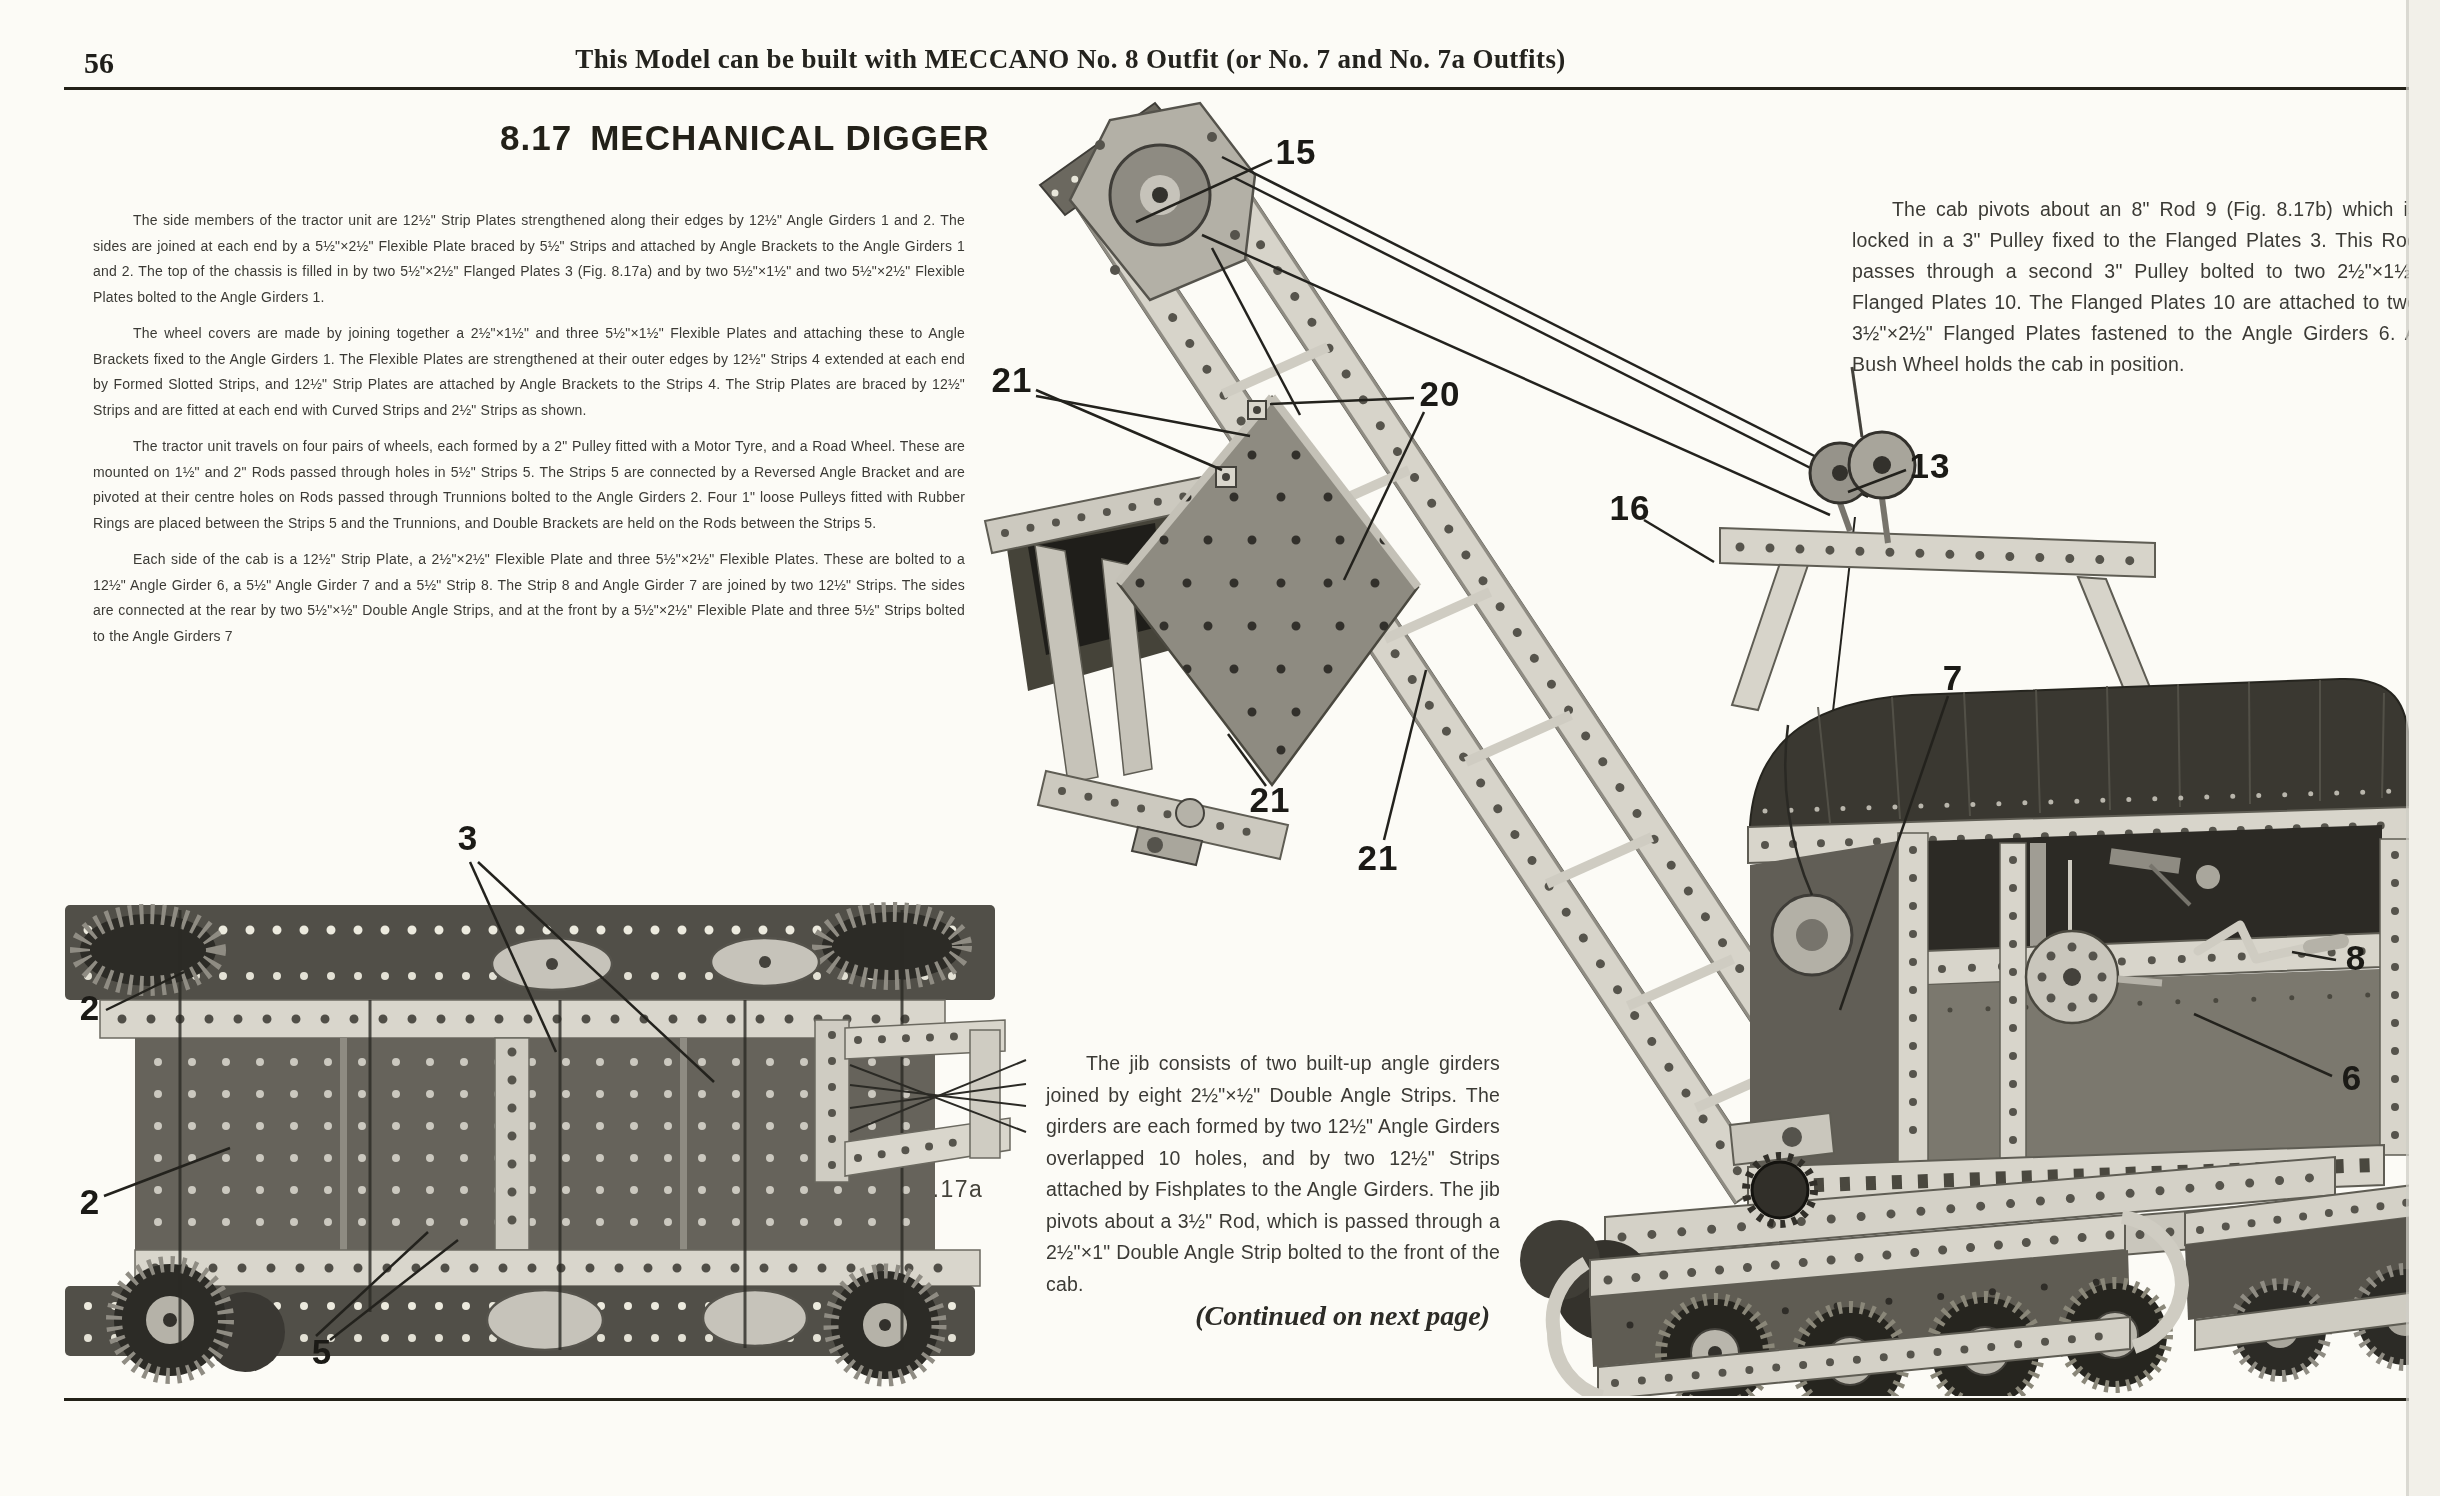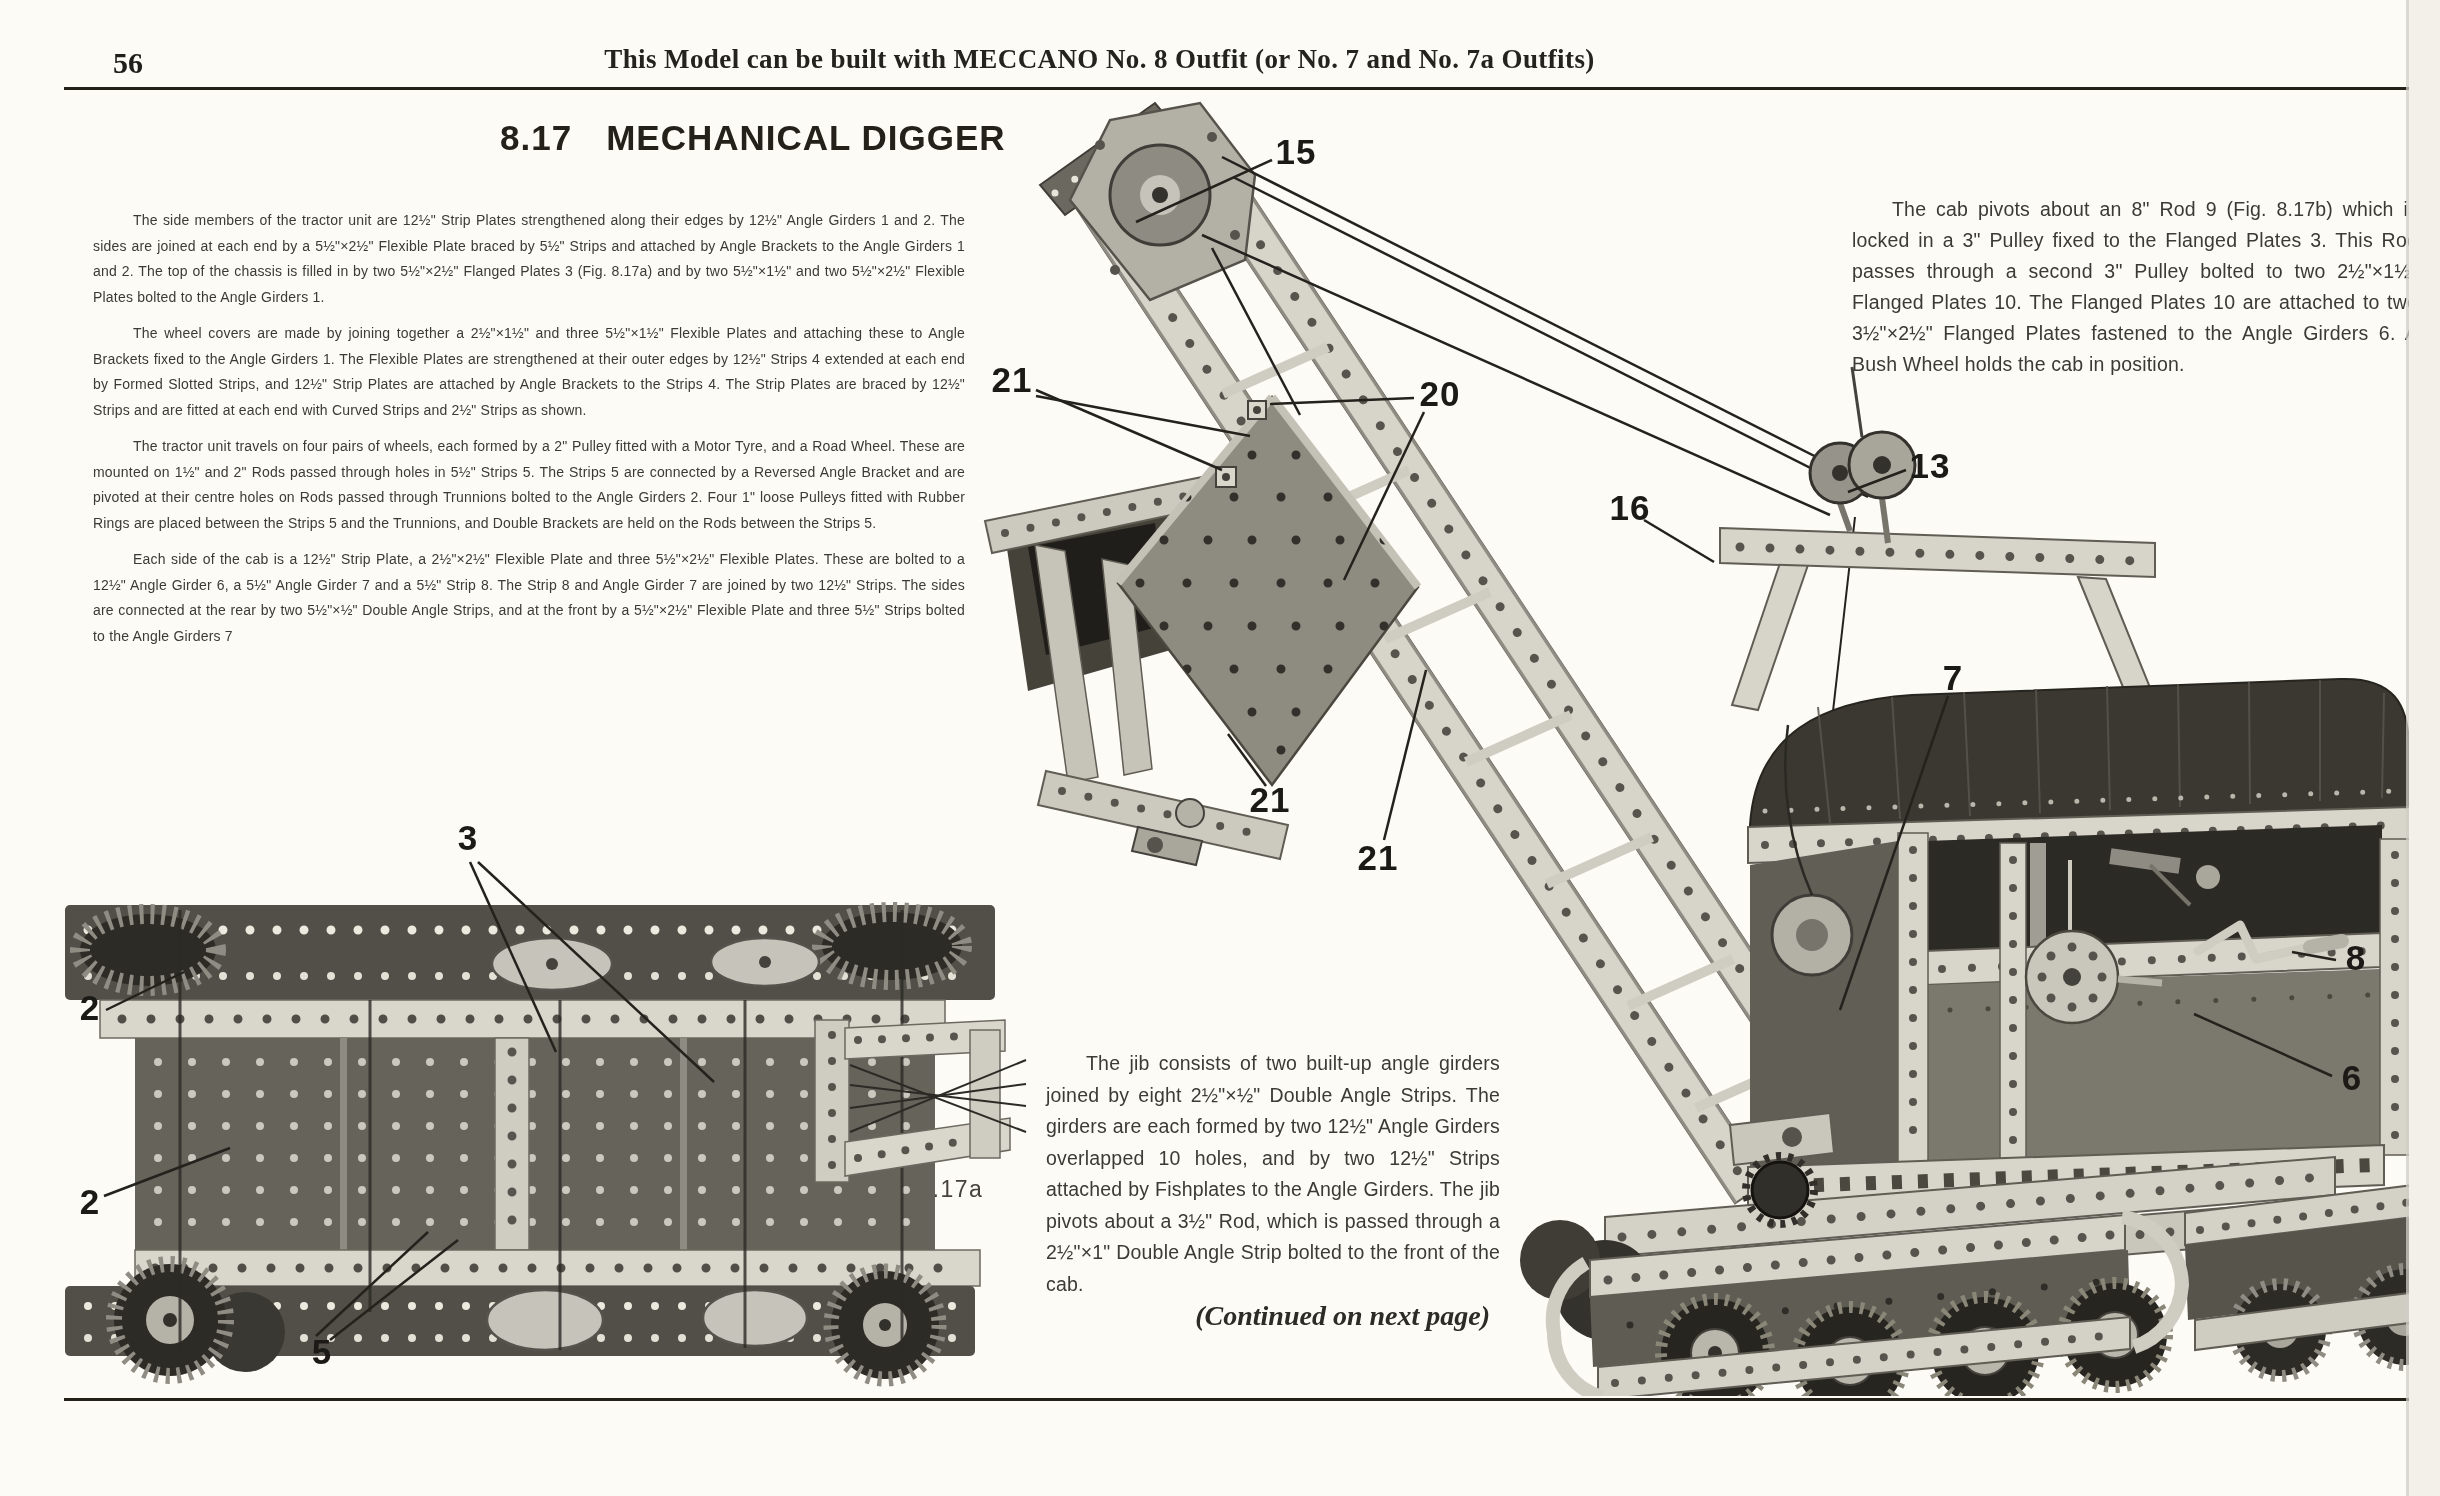--- a/index.html
+++ b/index.html
@@ -1,26 +1,26 @@
 <!DOCTYPE html>
 <html><head>
 <meta charset="utf-8">
 <style>
   html,body{margin:0;padding:0;background:#e8e6e0;}
   .page{position:relative;width:2440px;height:1496px;background:#fcfbf6;overflow:hidden;
         font-family:"Liberation Sans",sans-serif;color:#3b3a35;}
-  .serif{font-family:"Liberation Serif",serif;margin-left:29px;}
+  .serif{font-family:"Liberation Serif",serif;}
   .pageno{position:absolute;left:84px;top:46px;font-size:30px;font-weight:bold;color:#1f1e1a;}
   .header{position:absolute;left:0;top:44px;width:2141px;text-align:center;font-size:27px;
           font-weight:bold;color:#24231e;letter-spacing:.4px;}
   .rule{position:absolute;background:#232118;height:3px;}
   .rule.top{left:64px;top:87px;width:2370px;}
   .rule.bottom{left:64px;top:1398px;width:2372px;}
   .title{position:absolute;left:500px;top:118px;font-size:35px;font-weight:bold;color:#232119;
-         letter-spacing:1px;display:flex;gap:34px;}
+         letter-spacing:1px;display:flex;gap:18px;}
   .col{position:absolute;text-align:justify;}
   .col p{margin:0 0 11px 0;text-indent:40px;}
   .left-col{left:93px;top:208px;width:872px;font-size:14px;line-height:25.5px;letter-spacing:.2px;}
   .right-col{left:1852px;top:194px;width:566px;font-size:19.5px;line-height:31px;letter-spacing:.2px;}
   .jib-col{left:1046px;top:1048px;width:454px;font-size:19.5px;line-height:31.5px;letter-spacing:.2px;}
   .continued{position:absolute;left:1046px;top:1300px;width:444px;text-align:right;
              font-family:"Liberation Serif",serif;font-style:italic;font-weight:bold;
              font-size:28px;color:#2c2b26;}
   .figlabel{position:absolute;left:866px;top:1176px;font-size:23px;color:#44423a;letter-spacing:1.5px;}
   .callout{position:absolute;transform:translate(-50%,-50%);font-weight:bold;font-size:35px;

